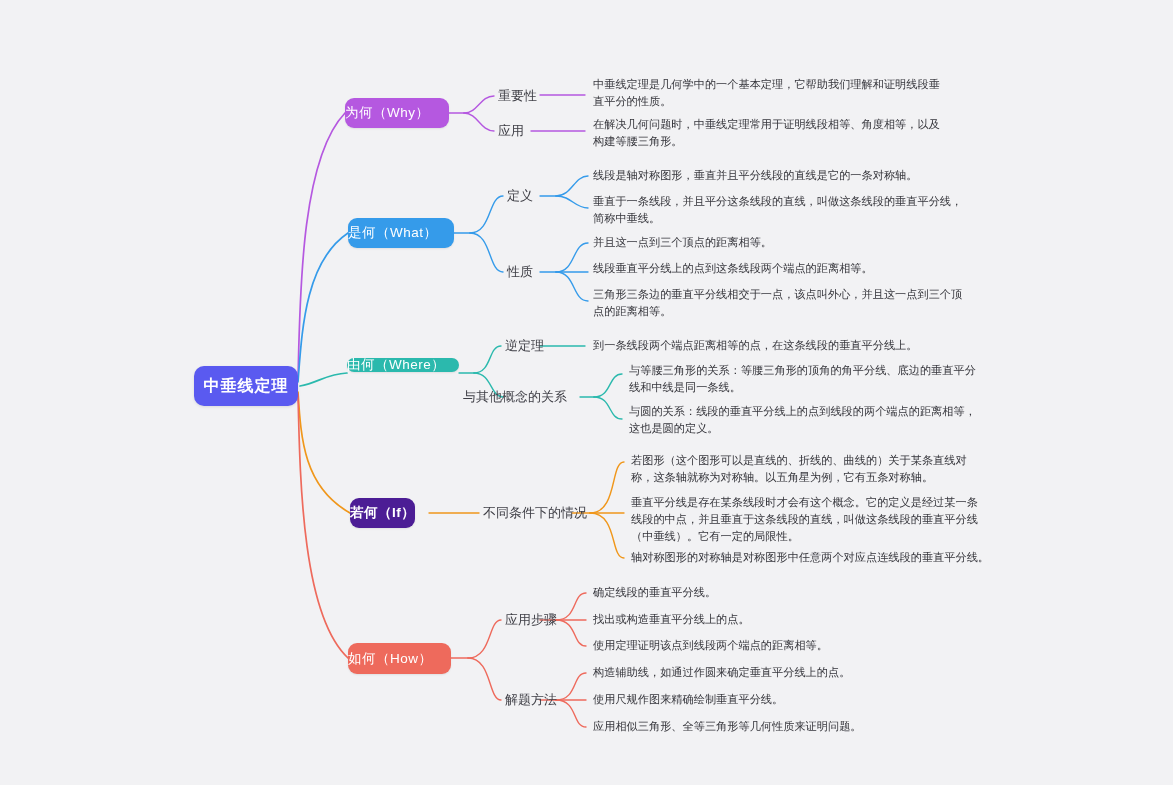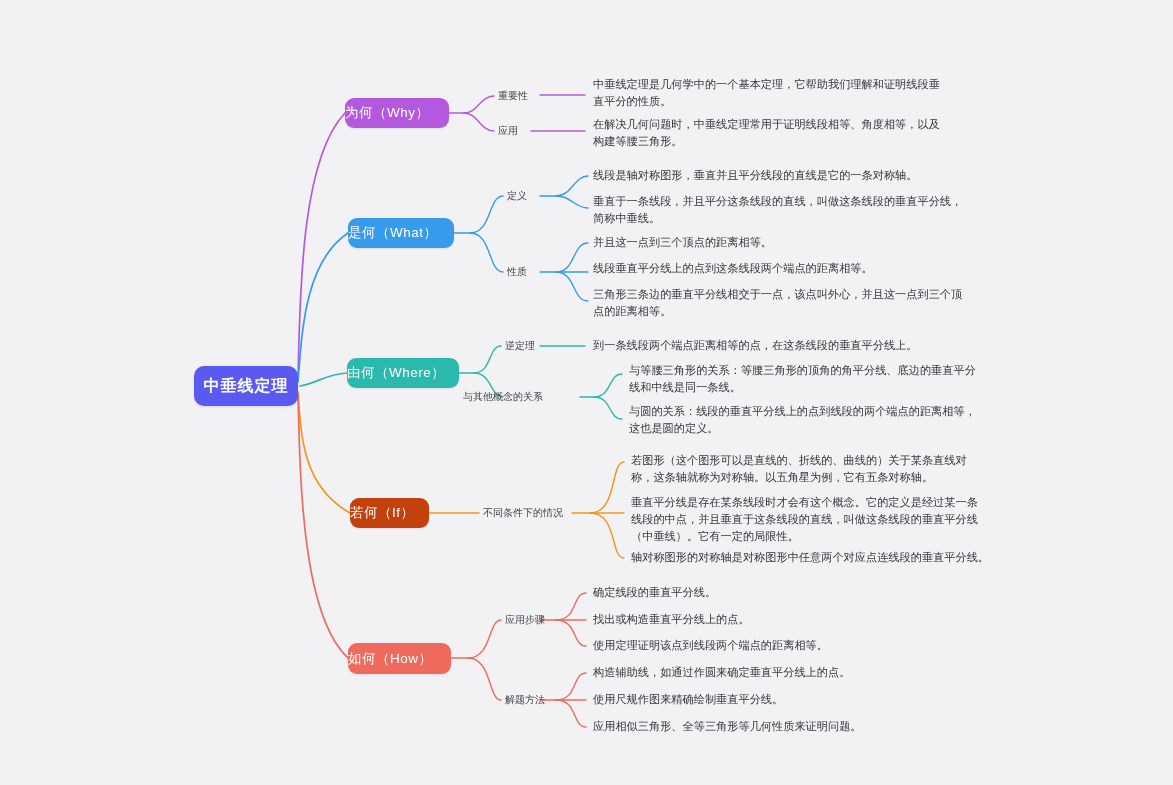--- a/index.html
+++ b/index.html
@@ -52,21 +52,21 @@
     letter-spacing: .5px;
     display: flex;
     align-items: center;
     justify-content: flex-start;
     box-shadow: 0 1px 2px rgba(0,0,0,0.08);
     white-space: nowrap;
   }
   
   .topic {
     color: #3f3f46;
-    font-size: 10px;
+    font-size: 13px;
     line-height: 1.35;
     white-space: nowrap;
     display: flex;
     align-items: center;
   }
   
   .leaf {
     color: #35353b;
     font-size: 11.2px;
     line-height: 1.52;
@@ -149,25 +149,25 @@
   </div>
 
   <div class="node branch" style="left:345px; top:98px; width:104px; height:30px; background:#b558e0;">
     <span>为何（Why）</span>
   </div>
 
   <div class="node branch" style="left:348px; top:218px; width:106px; height:30px; background:#359bea;">
     <span>是何（What）</span>
   </div>
 
-  <div class="node branch" style="left:347px; top:358px; width:112px; height:30px; background:#2bb9ad;">
+  <div class="node branch" style="left:347px; top:358px; width:112px; height:14px; background:#2bb9ad;border-radius:10px;">
     <span>由何（Where）</span>
   </div>
 
-  <div class="node branch" style="left:350px; top:498px; width:79px; height:30px; background:#c2410c;">
+  <div class="node branch" style="left:350px; top:498px; width:65px; height:30px; background:#4c1d95;font-weight:bold;">
     <span>若何（If）</span>
   </div>
 
   <div class="node branch" style="left:348px; top:643px; width:103px; height:31px; background:#ee6a5c;">
     <span>如何（How）</span>
   </div>
 
   <div class="node topic" style="left:498px; top:86px; height:20px;">
     <span>重要性</span>
   </div>

